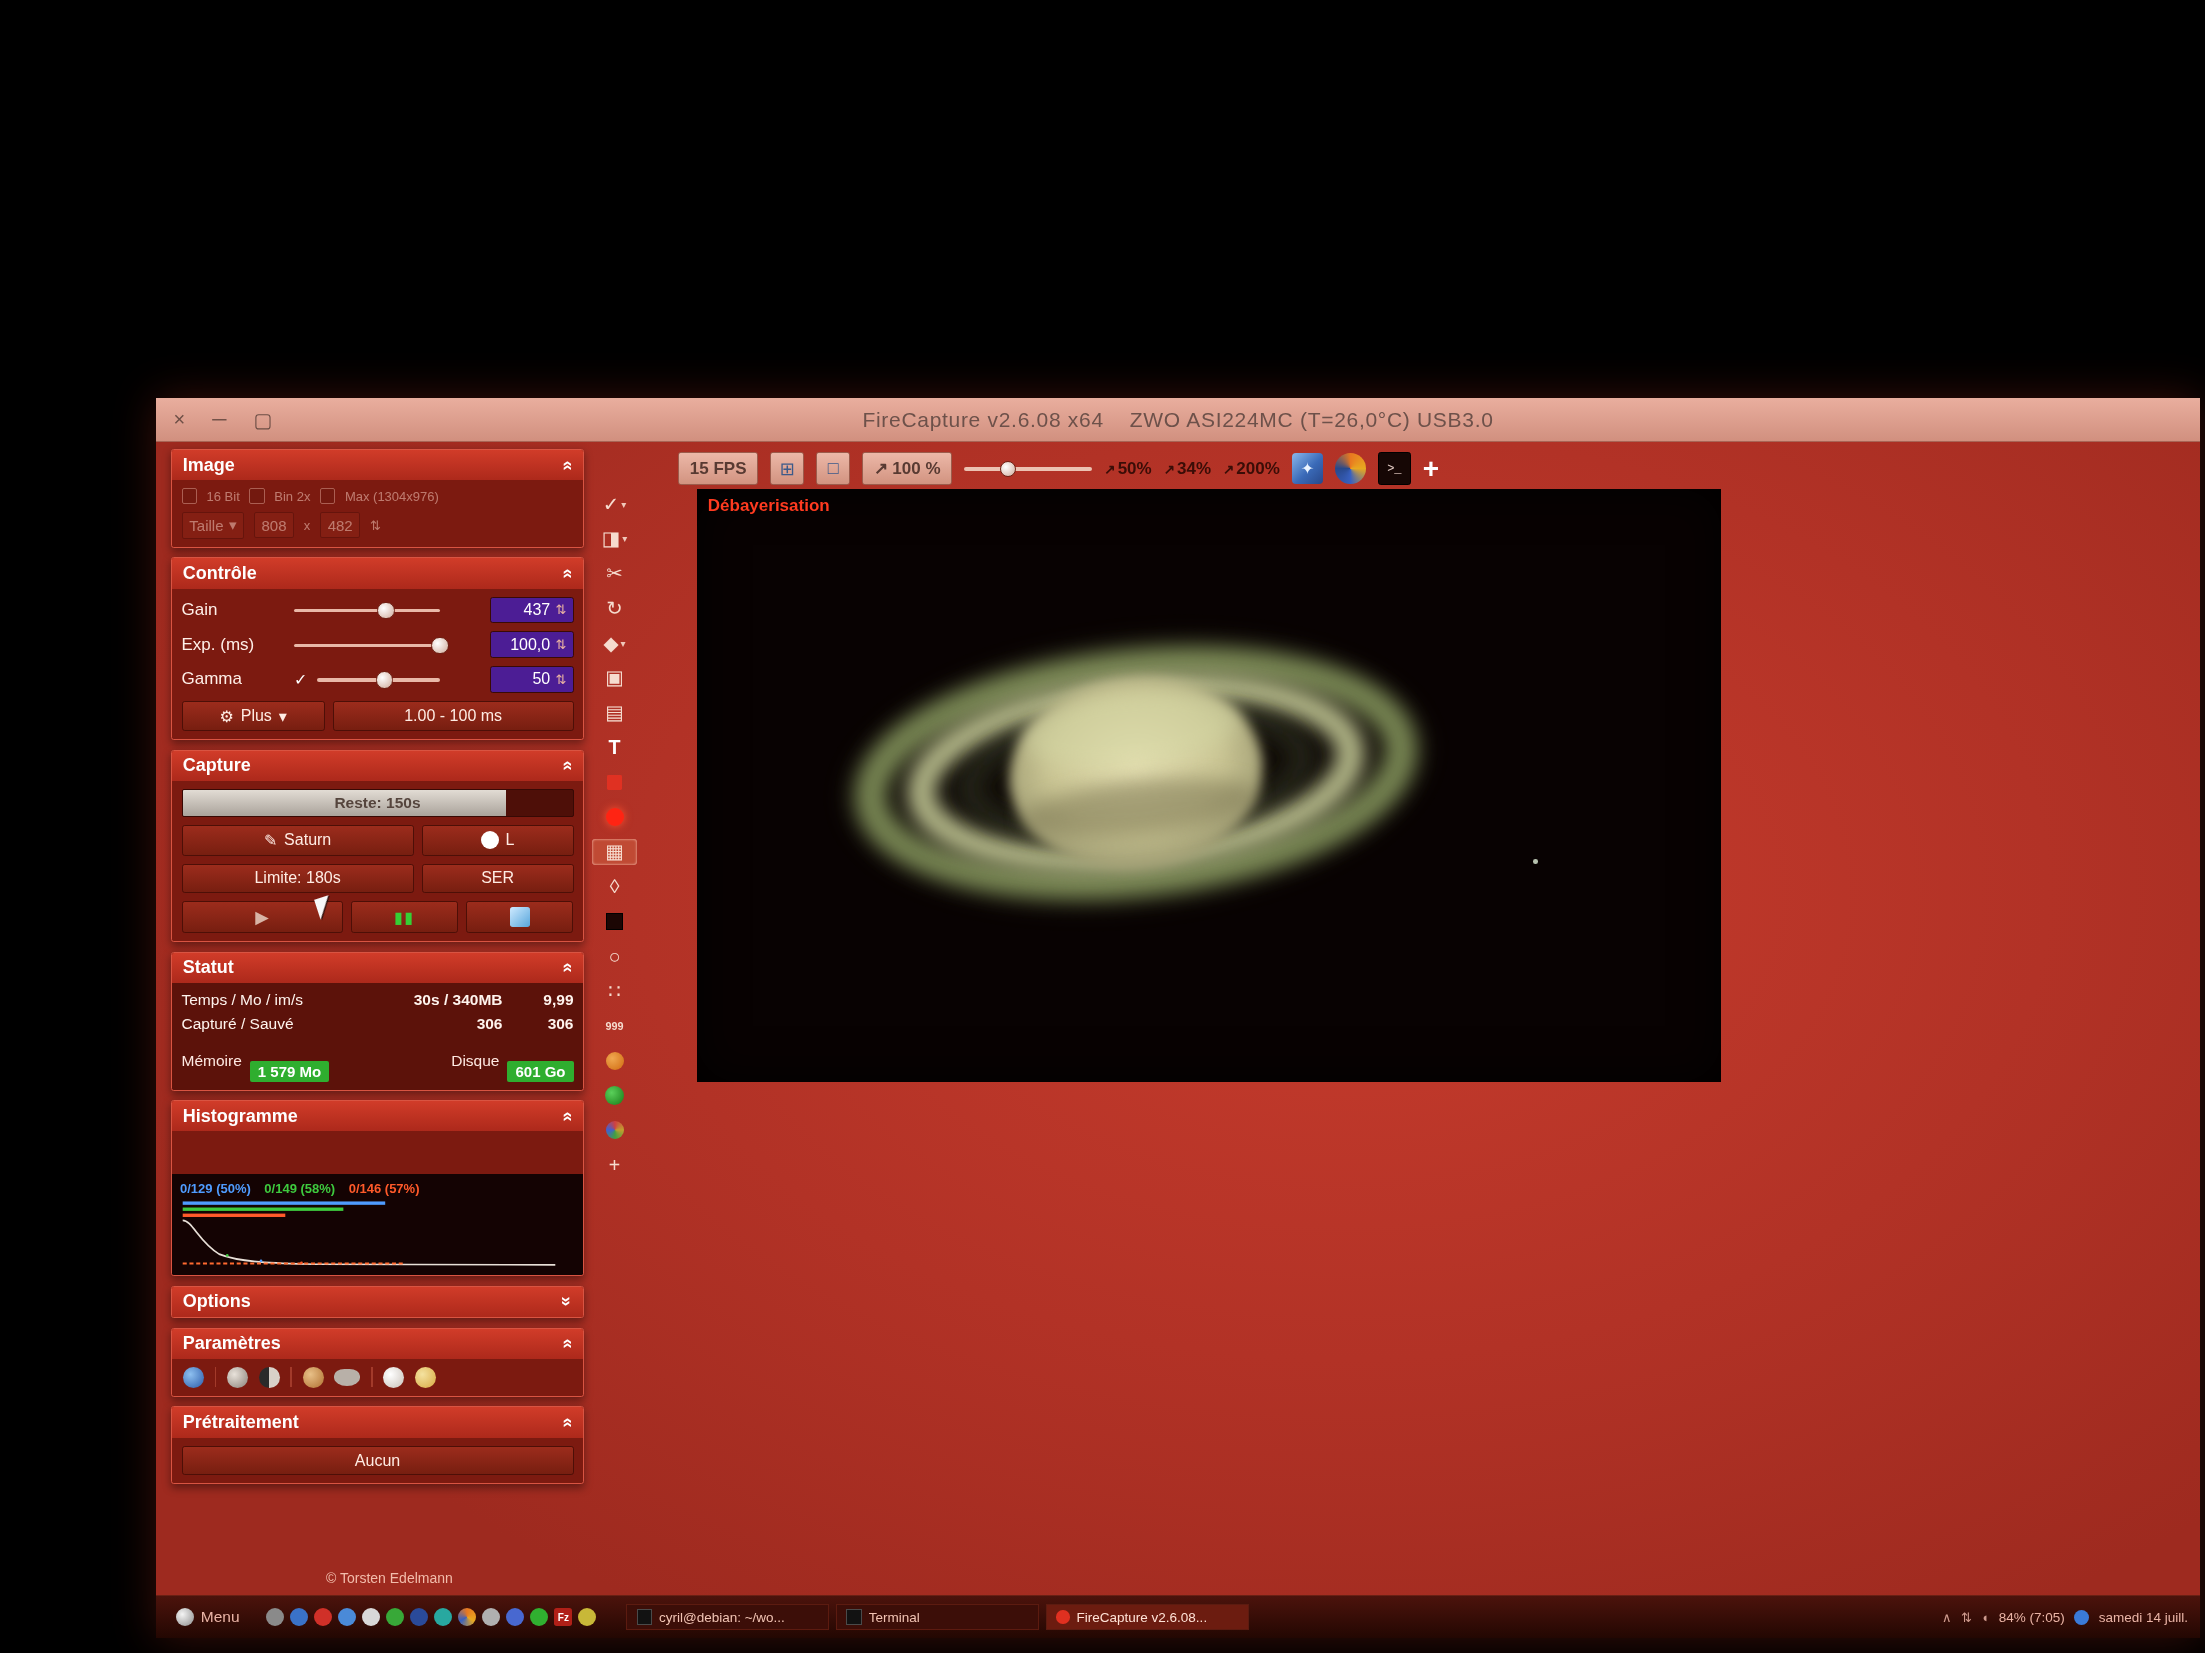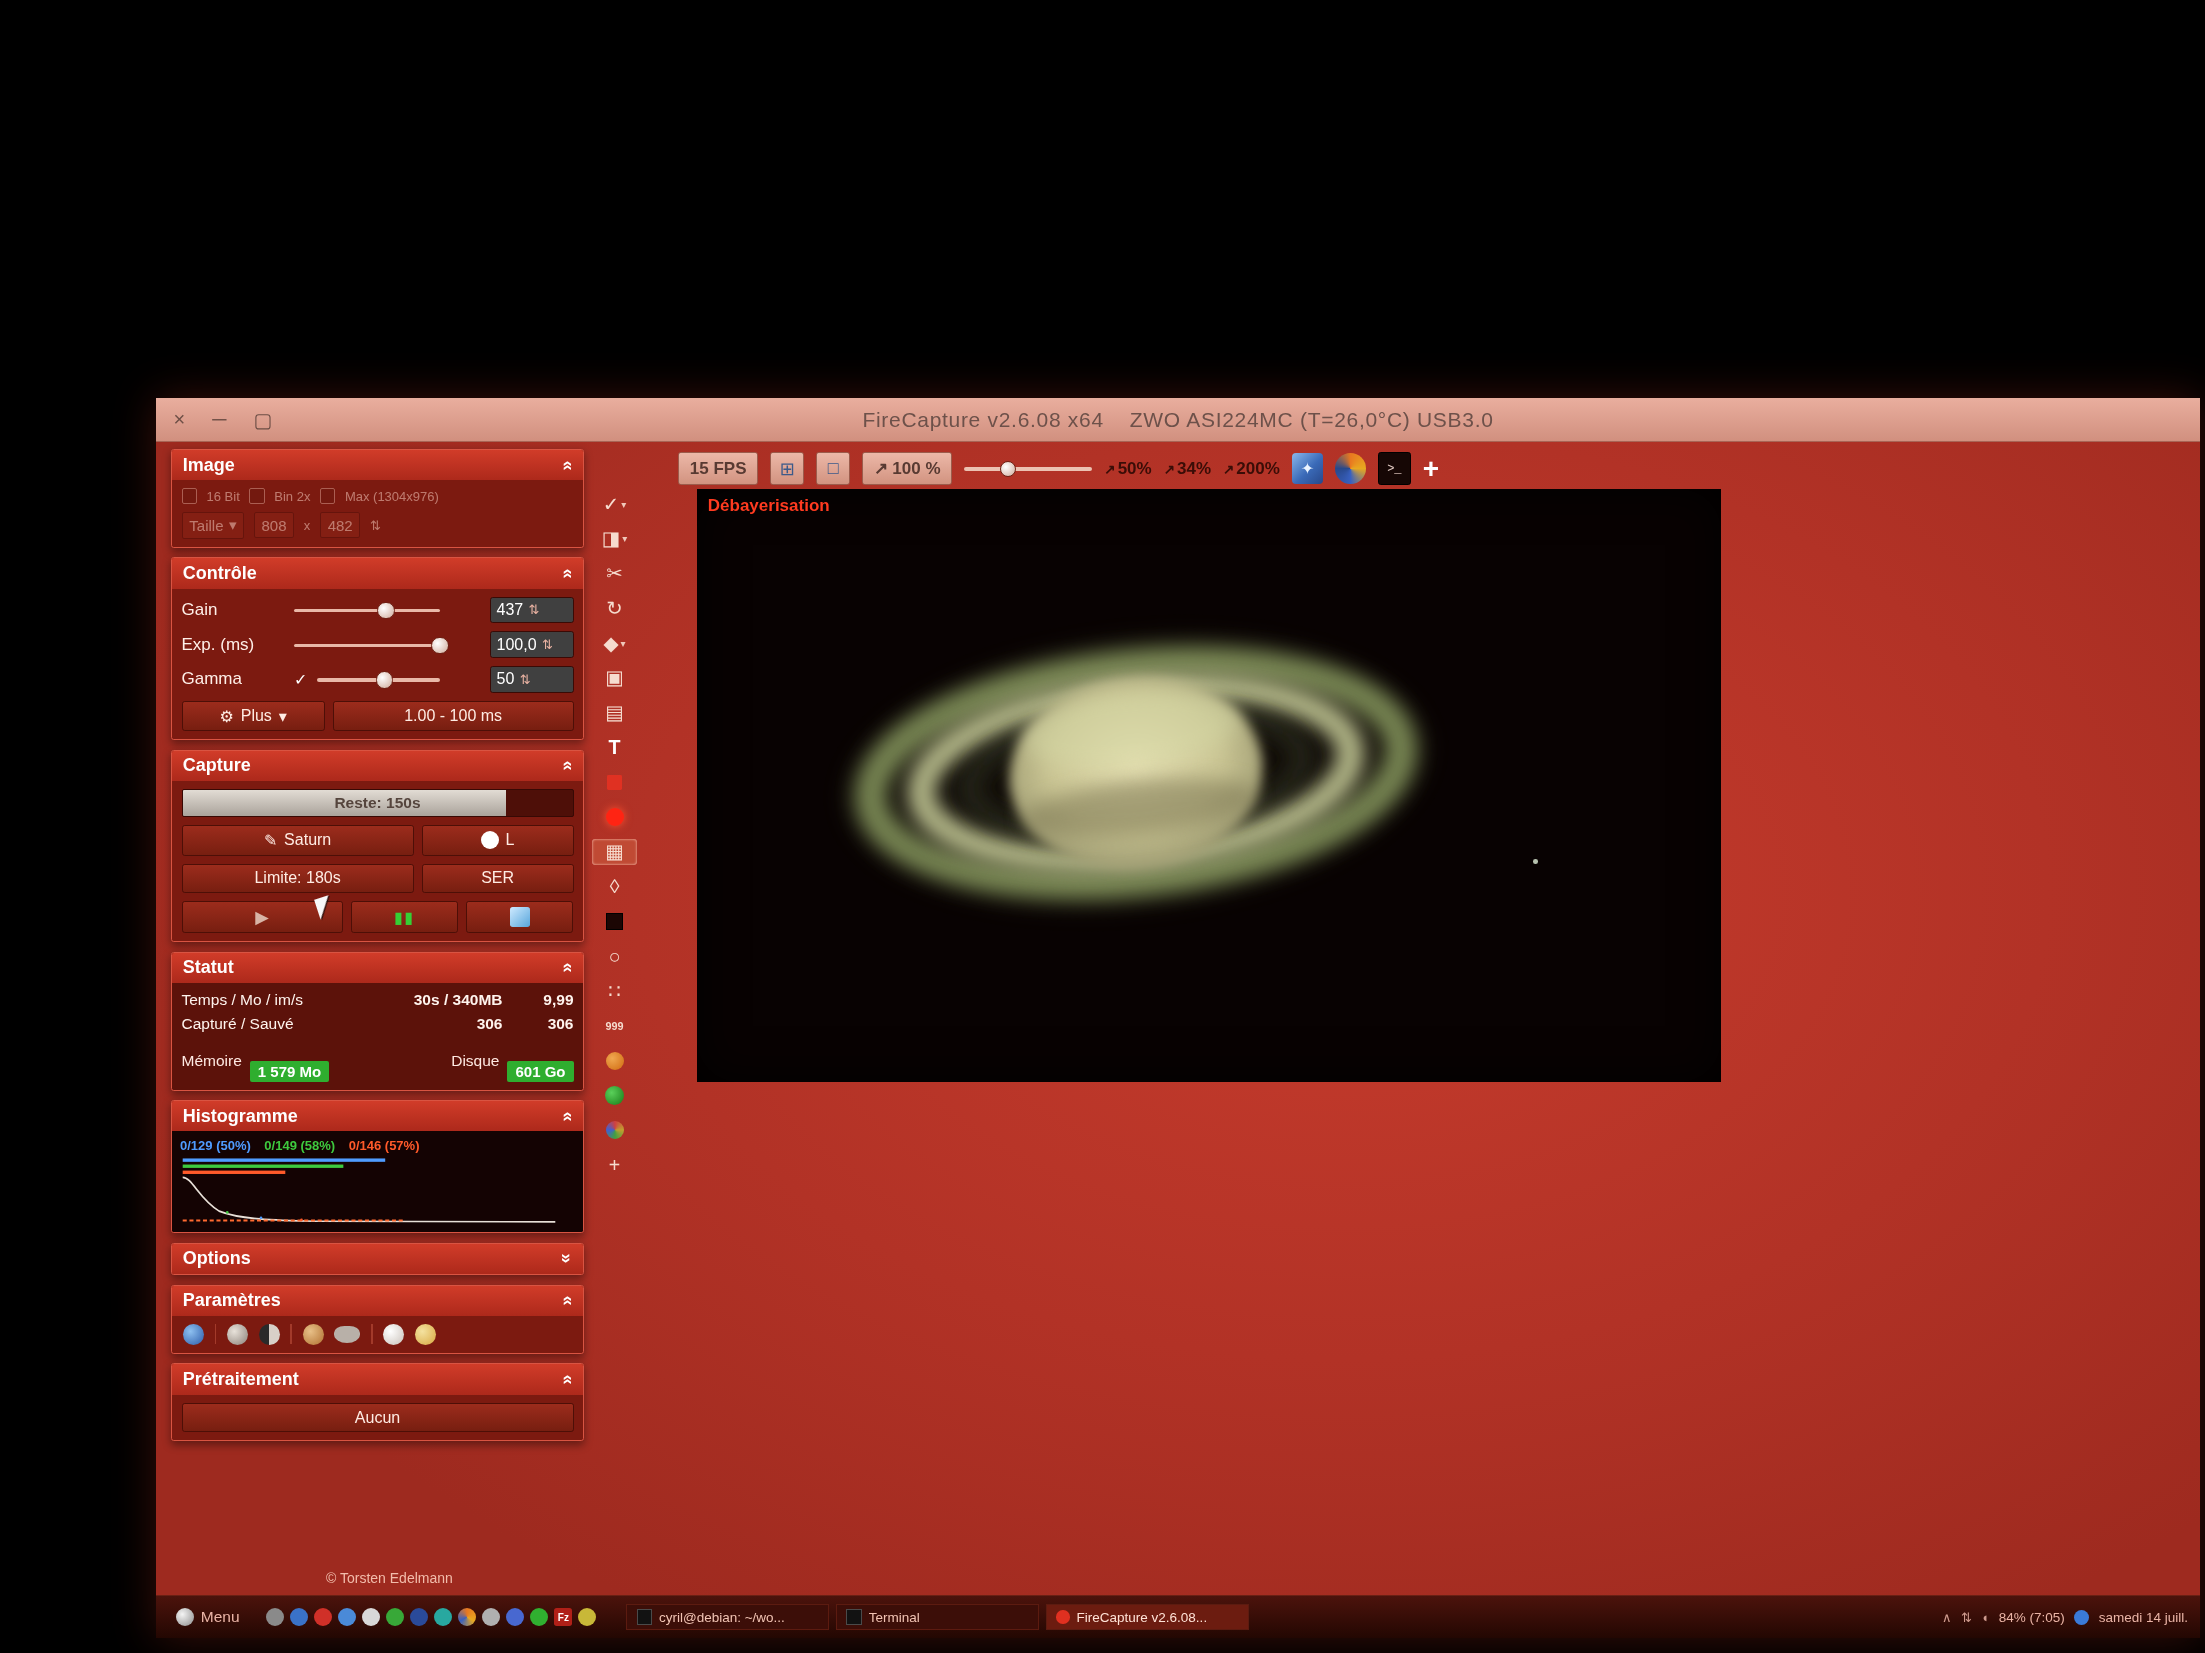--- a/index.html
+++ b/index.html
@@ -30,22 +30,22 @@
   .chev.down{transform:rotate(90deg);}
   .panel-b{padding:8px 9.5px;display:flex;flex-direction:column;gap:8px;}
   .dimmed{opacity:.5;}
 
   .ctl-row{display:flex;align-items:center;gap:9.5px;color:#ffefe8;font-size:17px;}
   .ctl-label{width:103px;flex:none;}
   .slider{flex:1;position:relative;height:20px;}
   .slider .track{position:absolute;left:0;right:0;top:8.8px;height:3.4px;background:#e9b8a8;border-radius:2px;}
   .slider .knob{position:absolute;top:2px;width:15.5px;height:15.5px;border-radius:50%;
     background:radial-gradient(circle at 35% 35%,#fff,#cfa999);border:0.7px solid #6e2216;}
-  .valbox{min-width:70px;background:#404040;border:0.7px solid #3a0a05;border-radius:2.7px;color:#fff;
-    font-size:16px;padding:3.4px 6px;display:flex;align-items:center;gap:5.4px;flex:none;margin-left:40px;}
+  .valbox{min-width:70px;background:#4c1d95;border:0.7px solid #3a0a05;border-radius:2.7px;color:#fff;
+    font-size:16px;padding:3.4px 6px;display:flex;justify-content:flex-end;align-items:center;gap:5.4px;flex:none;margin-left:40px;}
   .spin{font-size:13px;color:#e9b2a2;}
   .btn{background:linear-gradient(#9c2c1c,#771e10);border:0.7px solid #4d0f07;border-radius:2.7px;color:#ffece4;
     font-size:16px;padding:4.7px 8px;display:flex;align-items:center;justify-content:center;gap:6.8px;}
 
   .chk{width:13.5px;height:13.5px;border:1.4px solid #d9a293;border-radius:2px;background:#6a180e;flex:none;}
   .mini{font-size:13px;color:#ffd9cc;}
   .fieldbox{background:#8d2516;border:0.7px solid #52100a;border-radius:2px;color:#ffd9cc;font-size:15px;
     padding:3.4px 6.8px;display:flex;align-items:center;gap:5.4px;}
 
   .progress{position:relative;height:26px;background:#4e0f08;border:0.7px solid #370904;border-radius:2px;overflow:hidden;}
@@ -59,21 +59,21 @@
   .wcircle{width:18px;height:18px;border-radius:50%;background:#fff;flex:none;}
   .play-glyph{color:#d8b4a6;font-size:17.6px;}
   .pause-glyph{color:#35d035;font-size:16px;letter-spacing:1.4px;}
   .stop-sq{width:20px;height:20px;border-radius:2.7px;background:linear-gradient(135deg,#cfeaff,#57a6dc);flex:none;}
 
   .stat-grid{display:grid;grid-template-columns:1fr 145px 71px;row-gap:5.4px;color:#fff4ee;font-size:15.5px;}
   .stat-grid .v{text-align:right;font-weight:bold;}
   .badge{background:#2fae2f;color:#fff;padding:2px 8px;border-radius:2px;font-size:15px;font-weight:bold;margin-top:20px;}
   .statrow{display:flex;align-items:center;gap:8px;color:#ffe9e2;font-size:15.5px;}
 
-  .hist-body{background:#140303;padding:6.8px 8px 4px;}
+  .hist-body{background:#140303;padding:6.8px 8px 4px;margin-top:43px;}
   .hist-legend{display:flex;gap:13.5px;font-size:13px;font-weight:bold;}
   .lg-blue{color:#4f9cff;} .lg-green{color:#3ec93e;} .lg-red{color:#ff5a2a;}
 
   .param-body{display:flex;gap:10.8px;align-items:center;padding:8px 10.8px;}
   .pdot{width:21px;height:21px;border-radius:50%;flex:none;}
   .p1{background:radial-gradient(circle at 35% 35%,#8ec0f0,#2a5aa8);}
   .p2{background:radial-gradient(circle at 35% 35%,#e8e2da,#8a8078);}
   .p3{background:linear-gradient(90deg,#2a2a2a 50%,#d8d0c8 50%);}
   .p4{background:radial-gradient(circle at 35% 35%,#e8c088,#b07030);}
   .p5{background:#b8b0a8;border-radius:40% 40% 50% 50%;width:26px;height:17.6px;}

